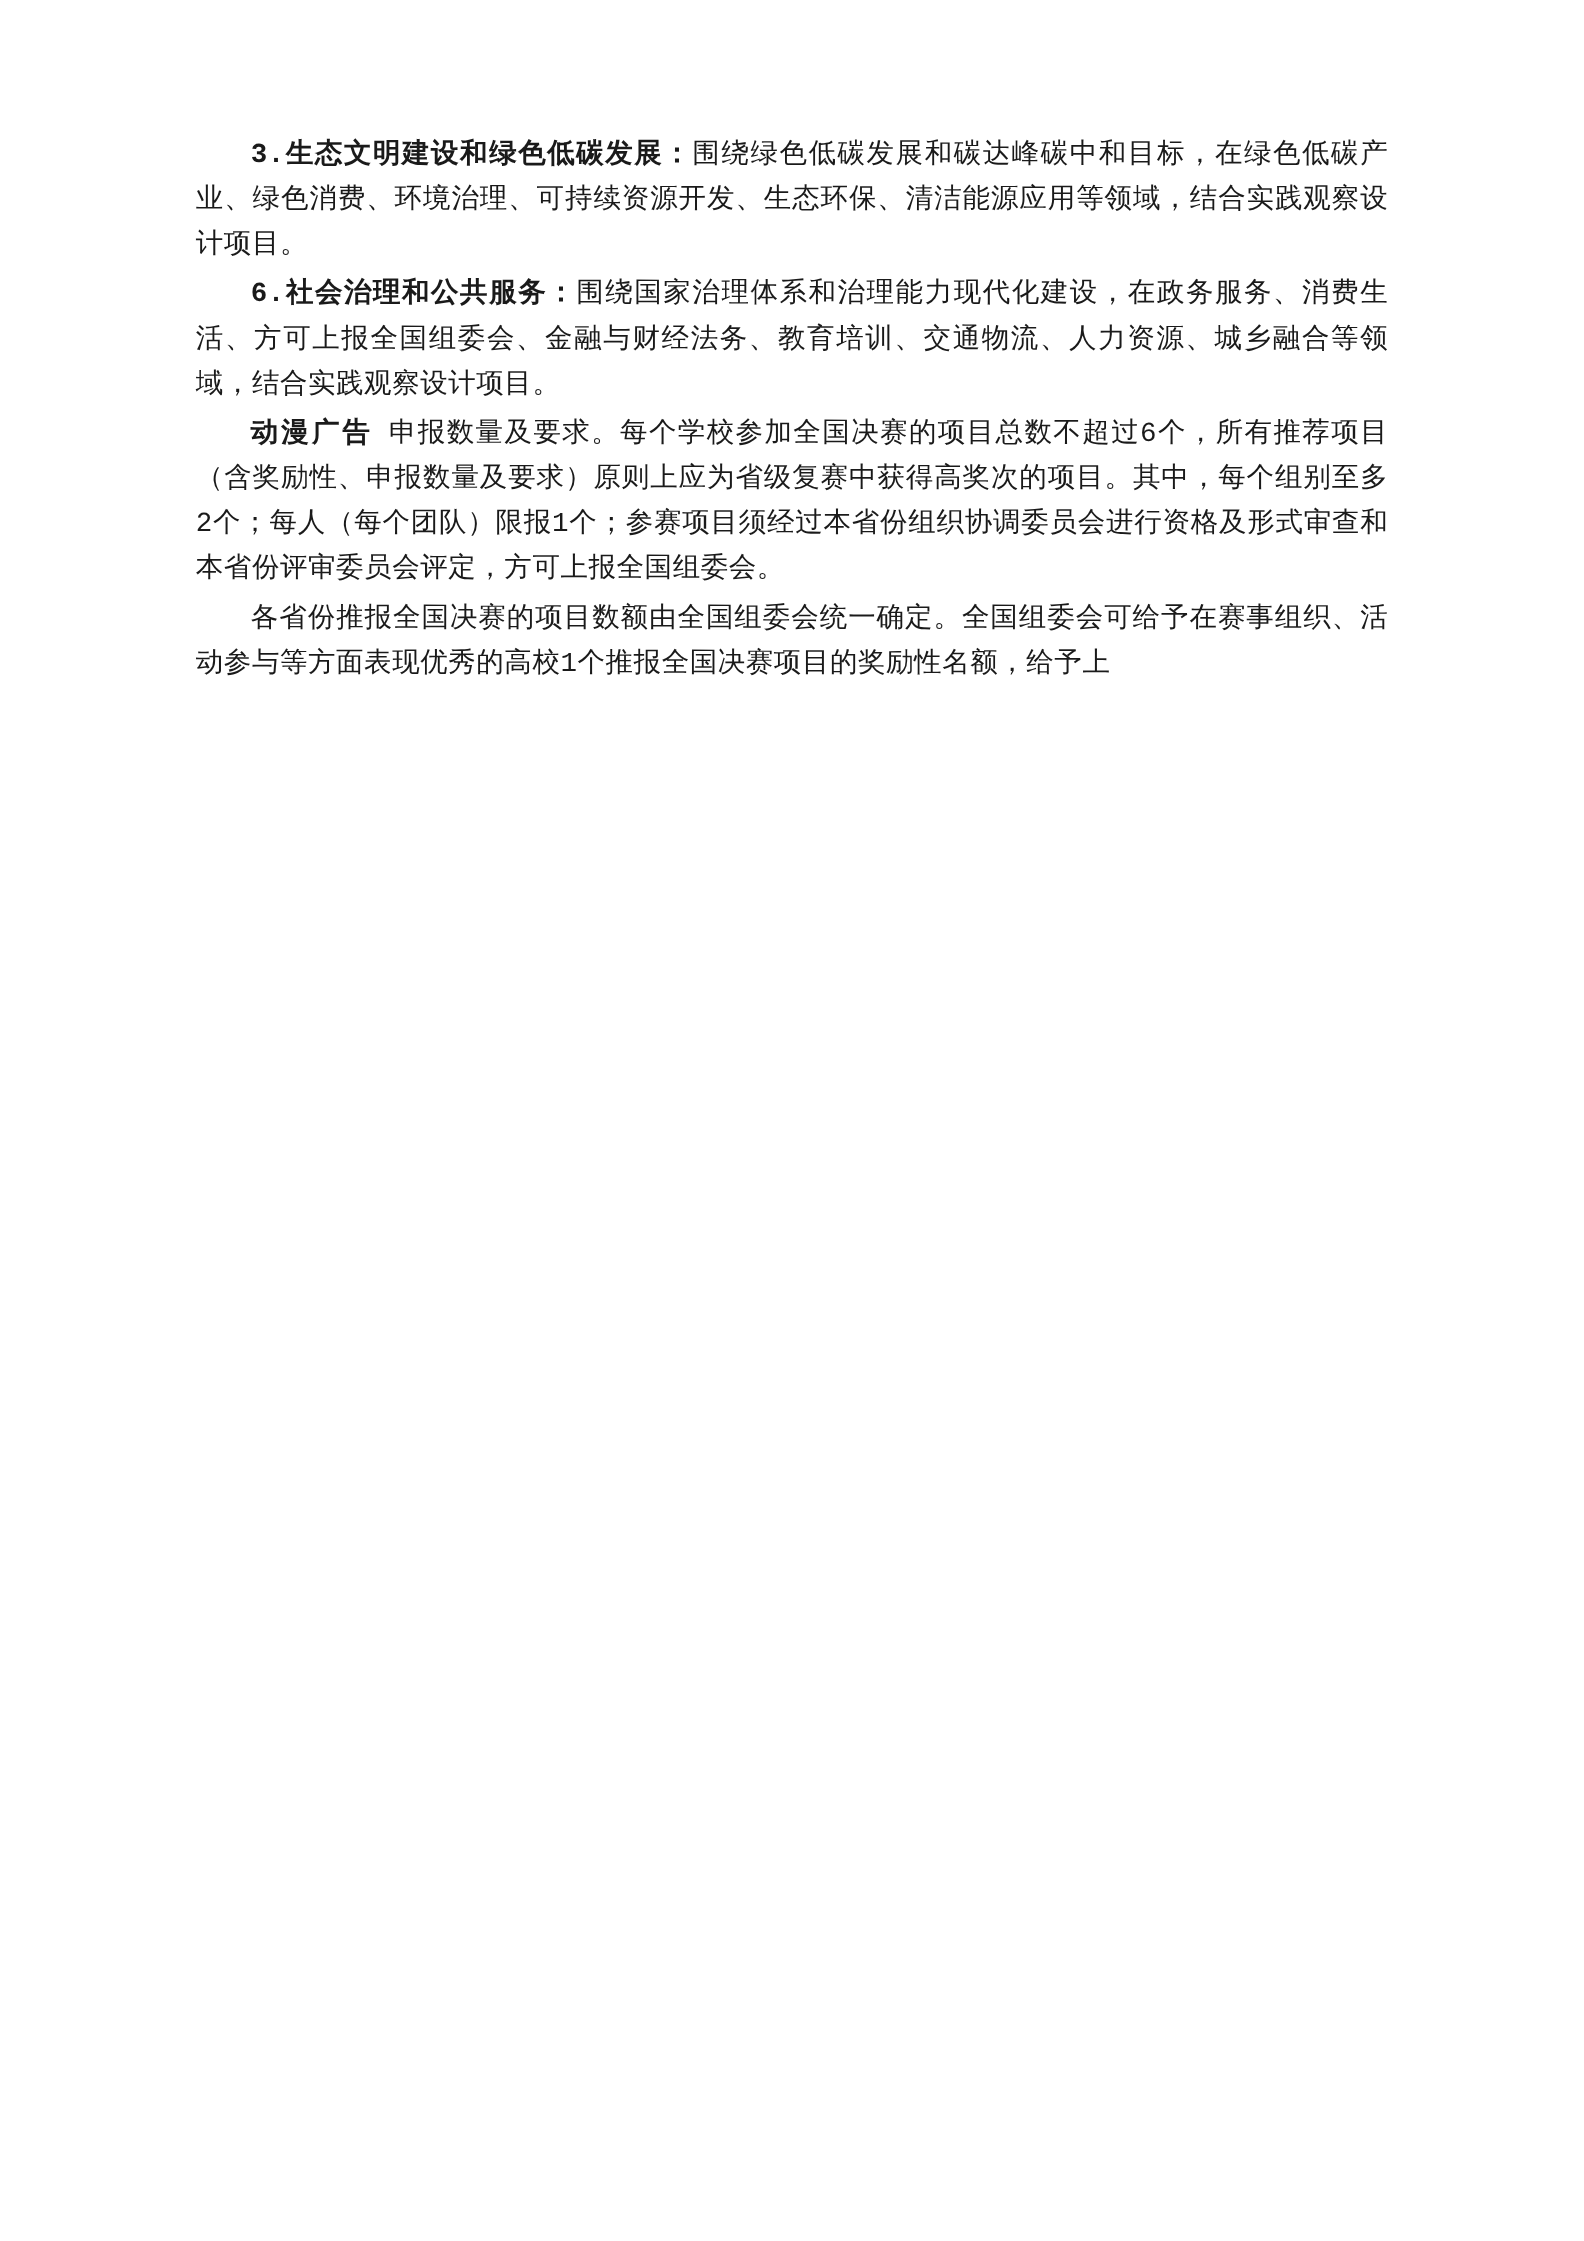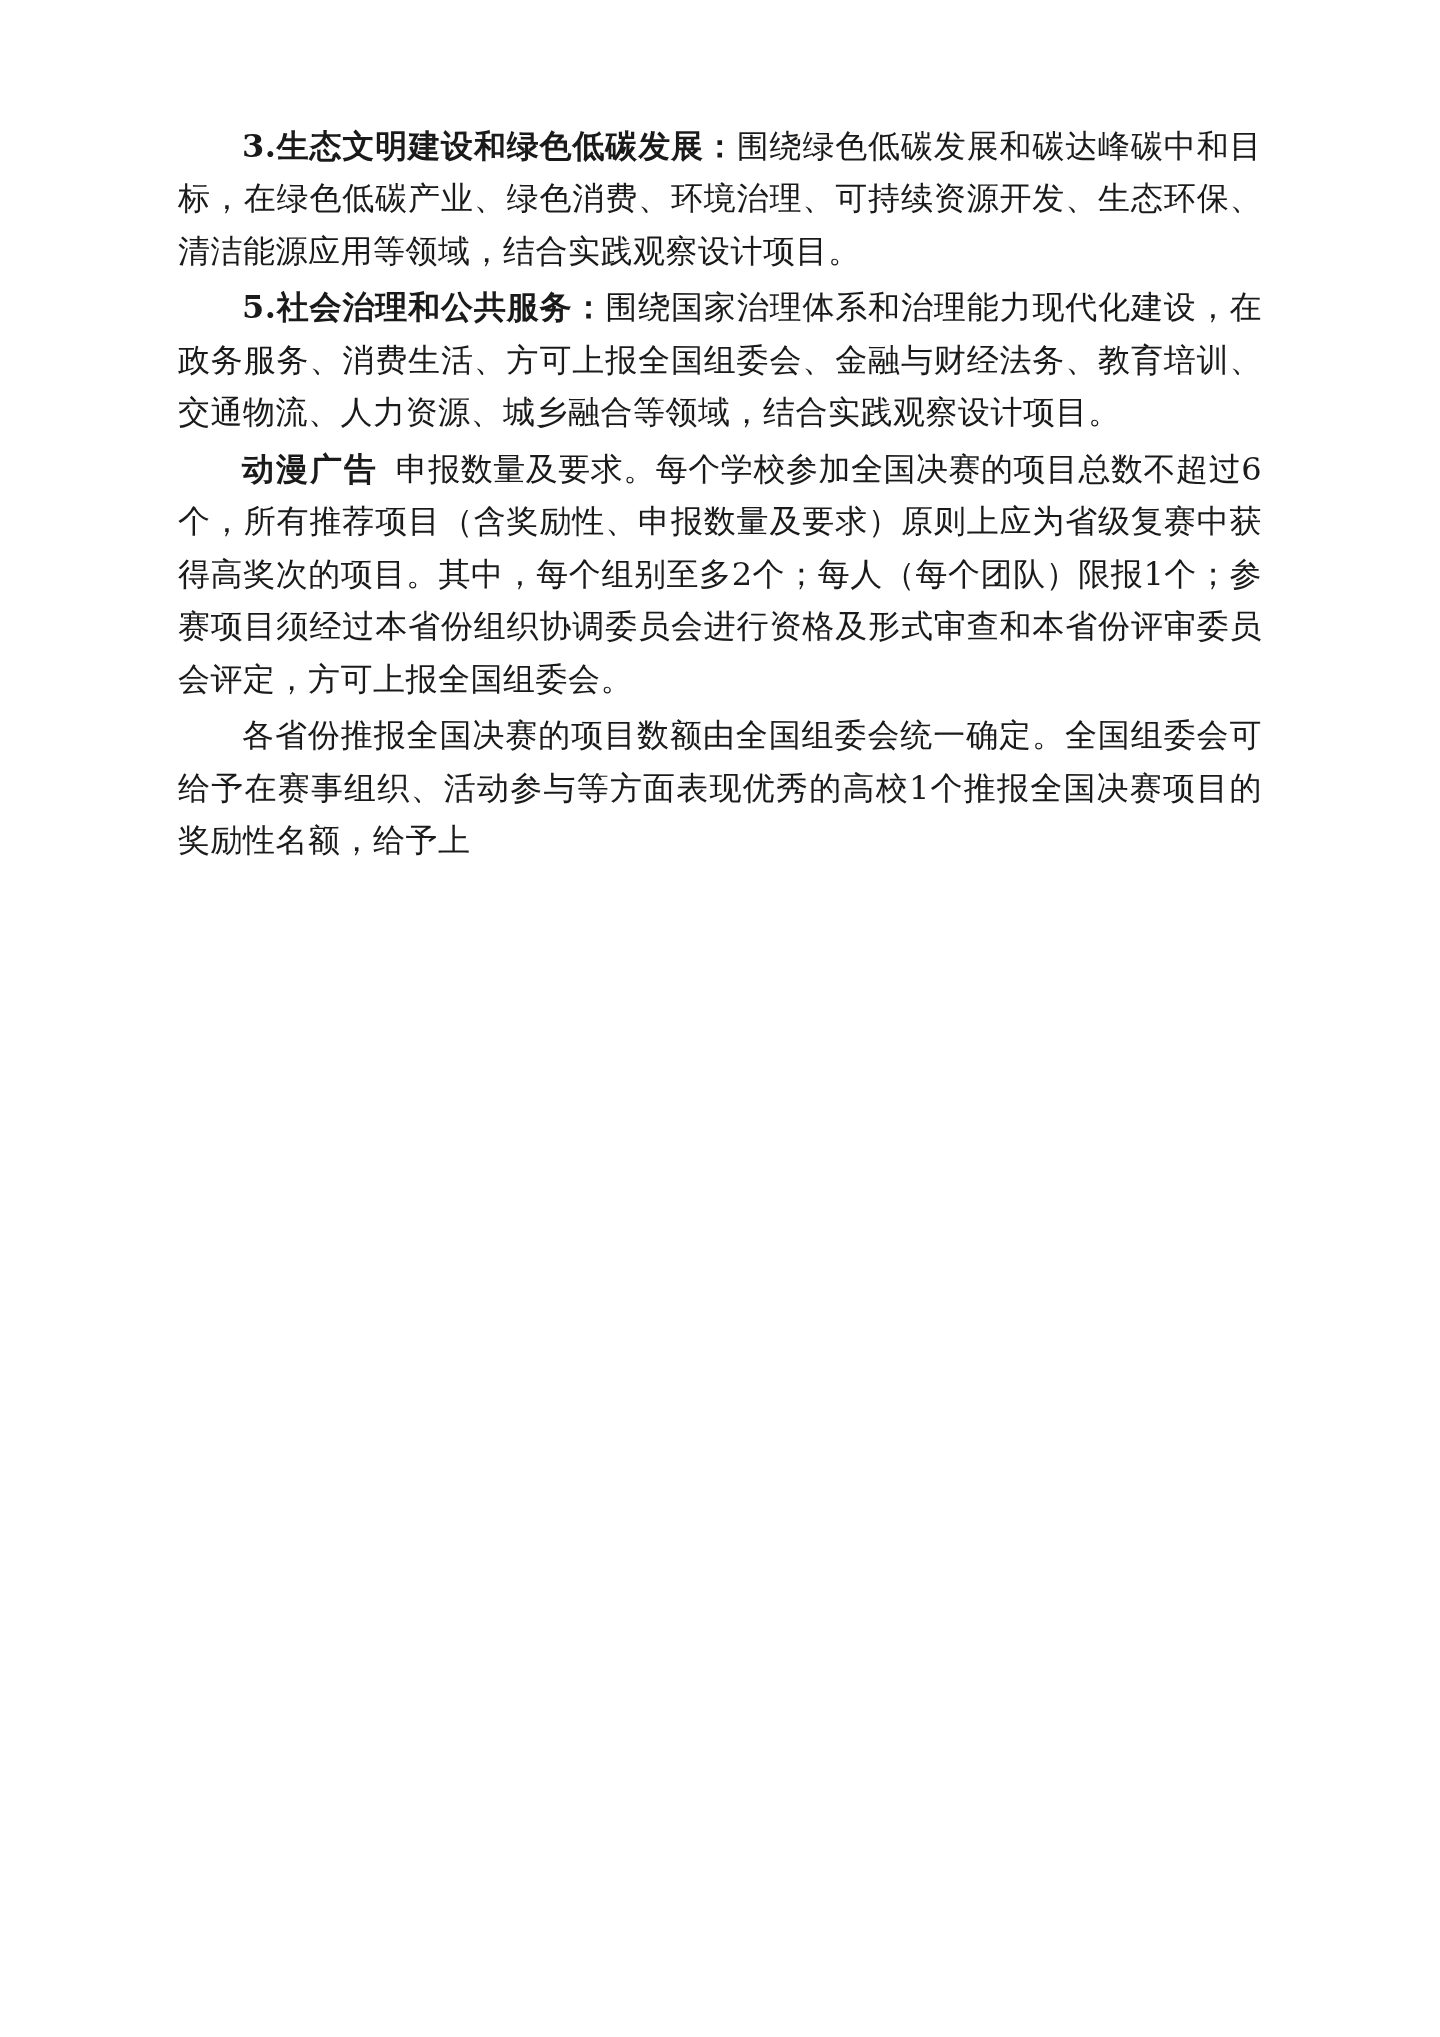--- a/index.html
+++ b/index.html
@@ -12,25 +12,26 @@
     width: 1440px;
     height: 2037px;
     background: #ffffff;
     box-sizing: border-box;
     padding: 120px 178px 0 178px;
     font-family: "DejaVu Serif", "Liberation Serif", serif;
     color: #1a1a1a;
     overflow: hidden;
   }
   .body-text {
-    font-size: 32px;
+    font-size: 25px;
     line-height: 1.64;
     text-align: justify;
     text-justify: inter-ideograph;
     letter-spacing: 0.5px;
+    font-family: Liberation Mono, monospace;
   }
   .para {
     margin: 0 0 4px 0;
     text-indent: 2em;
   }
   .lead {
     font-weight: bold;
   }
   .article-no {
     font-weight: bold;
@@ -43,20 +44,20 @@
 </style>
 </head>
 <body>
 
 <div class="page">
   <div class="body-text">
 
     <p class="para"><span class="lead">3.生态文明建设和绿色低碳发展：</span><span>围绕绿色低碳发展和碳达峰碳中和目标，在绿色低碳产业、绿色消费、环境治理、可持续资源开发、生态环保、清洁能源应用等领域，结合实践观察设计项目。</span></p>
 
 
-    <p class="para"><span class="lead">5.社会治理和公共服务：</span><span>围绕国家治理体系和治理能力现代化建设，在政务服务、消费生活、方可上报全国组委会、金融与财经法务、教育培训、交通物流、人力资源、城乡融合等领域，结合实践观察设计项目。</span></p>
+    <p class="para"><span class="lead">6.社会治理和公共服务：</span><span>围绕国家治理体系和治理能力现代化建设，在政务服务、消费生活、方可上报全国组委会、金融与财经法务、教育培训、交通物流、人力资源、城乡融合等领域，结合实践观察设计项目。</span></p>
 
     <p class="para"><span class="article-no">动漫广告</span><span class="article-gap"></span><span>申报数量及要求。每个学校参加全国决赛的项目总数不超过6个，所有推荐项目（含奖励性、申报数量及要求）原则上应为省级复赛中获得高奖次的项目。其中，每个组别至多2个；每人（每个团队）限报1个；参赛项目须经过本省份组织协调委员会进行资格及形式审查和本省份评审委员会评定，方可上报全国组委会。</span></p>
 
     <p class="para"><span>各省份推报全国决赛的项目数额由全国组委会统一确定。全国组委会可给予在赛事组织、活动参与等方面表现优秀的高校1个推报全国决赛项目的奖励性名额，给予上</span></p>
 
   </div>
 </div>
 
 </body></html>

